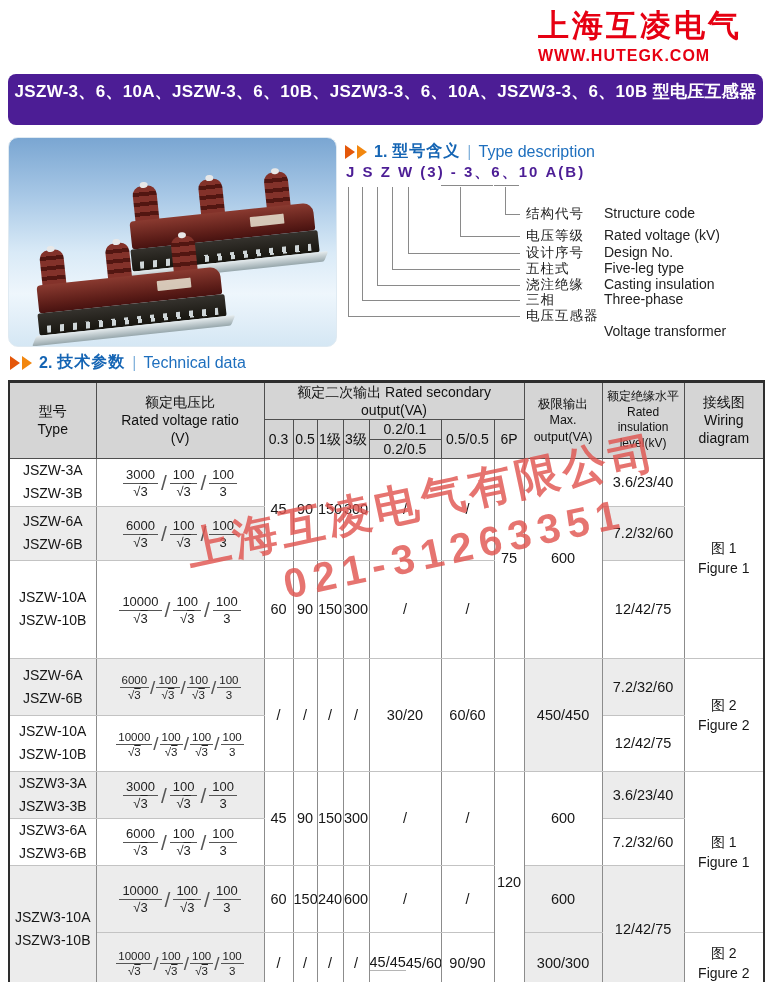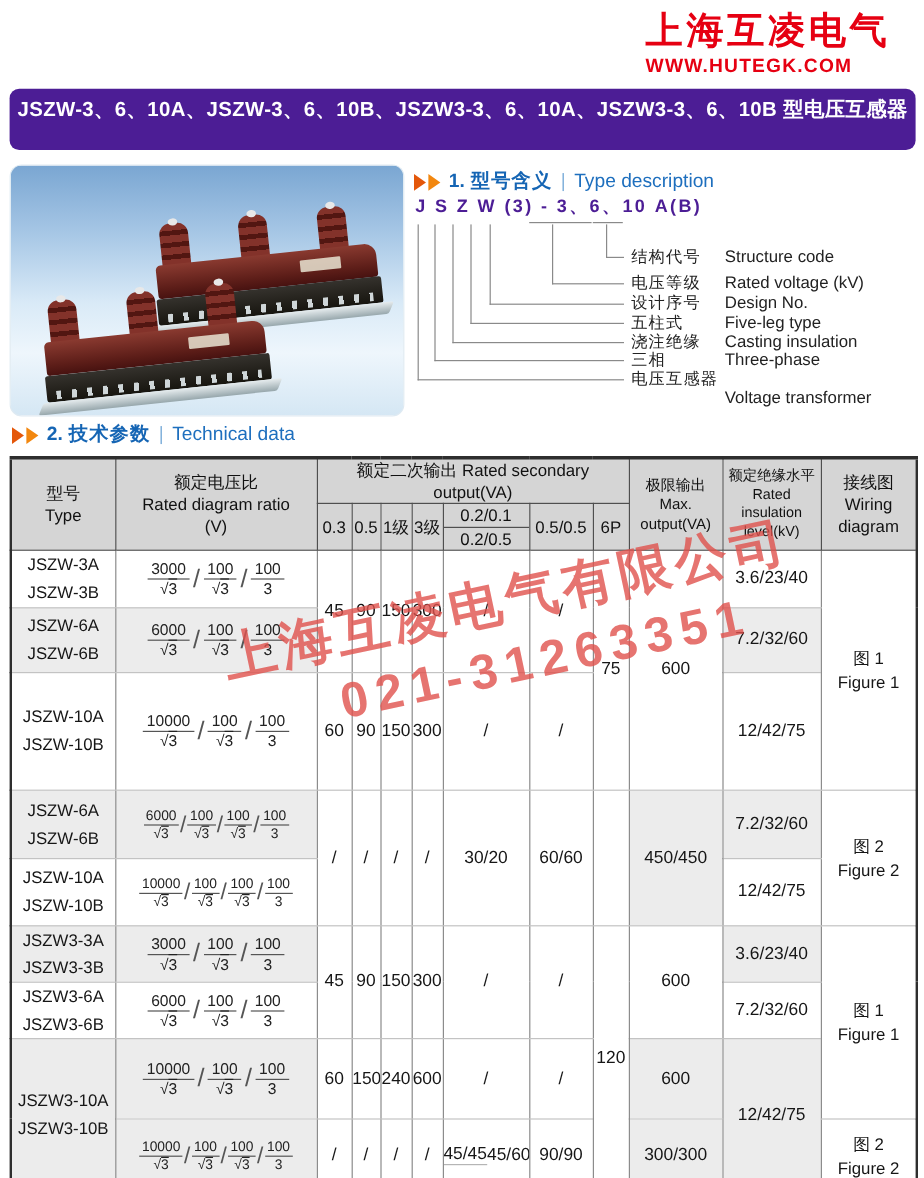--- a/index.html
+++ b/index.html
@@ -204,21 +204,21 @@
         <col style="width:80px">
       </colgroup>
       <thead>
 <tr style="height:31px">
   <th rowspan="2">
             <div>型号</div>
             <div>Type</div>
           </th>
   <th rowspan="2">
             <div>额定电压比</div>
-            <div>Rated diagram ratio</div>
+            <div>Rated voltage ratio</div>
             <div>(V)</div>
           </th>
   <th colspan="7">额定二次输出  Rated secondary output(VA)</th>
   <th rowspan="2" class="hsm2">
             <div>极限输出</div>
             <div>Max.</div>
             <div>output(VA)</div>
           </th>
   <th rowspan="2" class="hsm">
             <div>额定绝缘水平</div>

